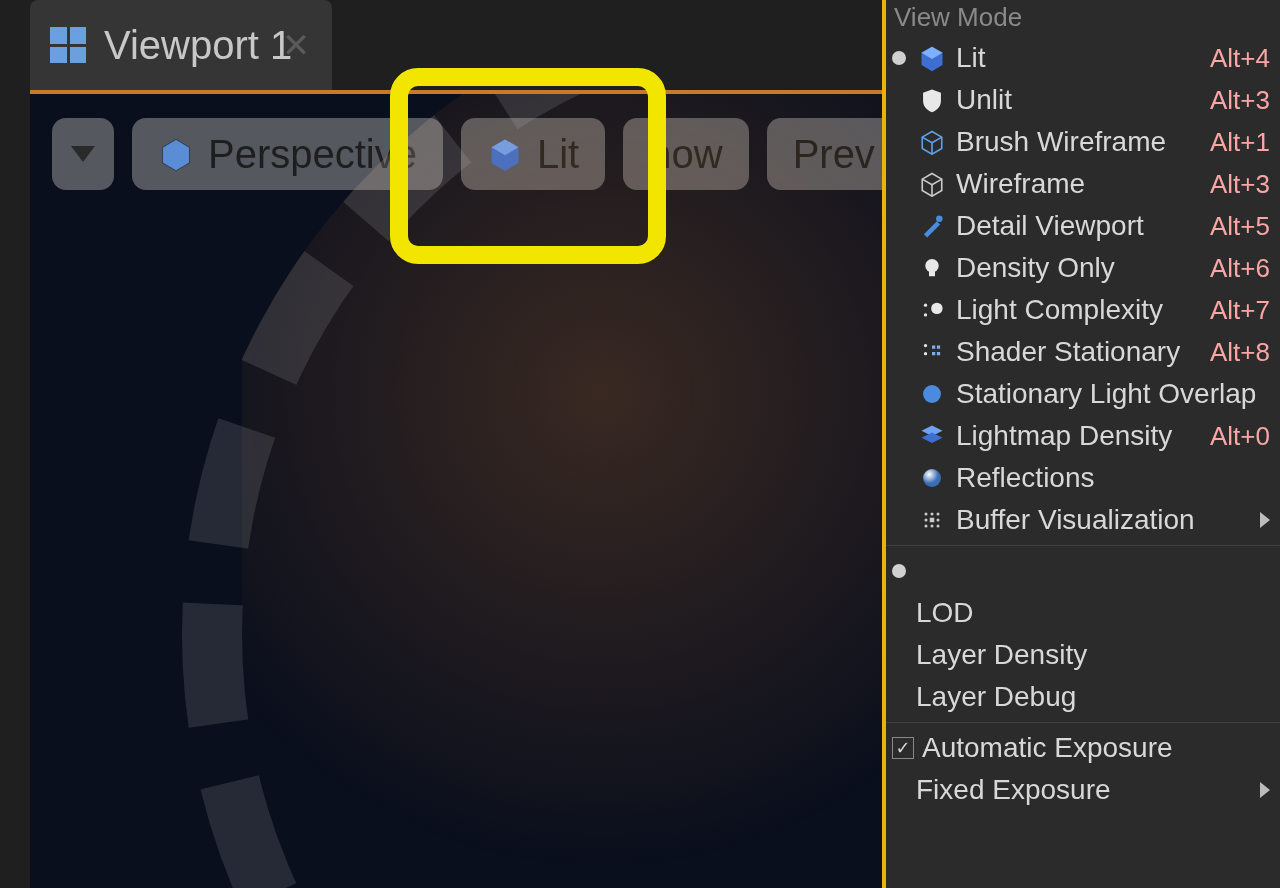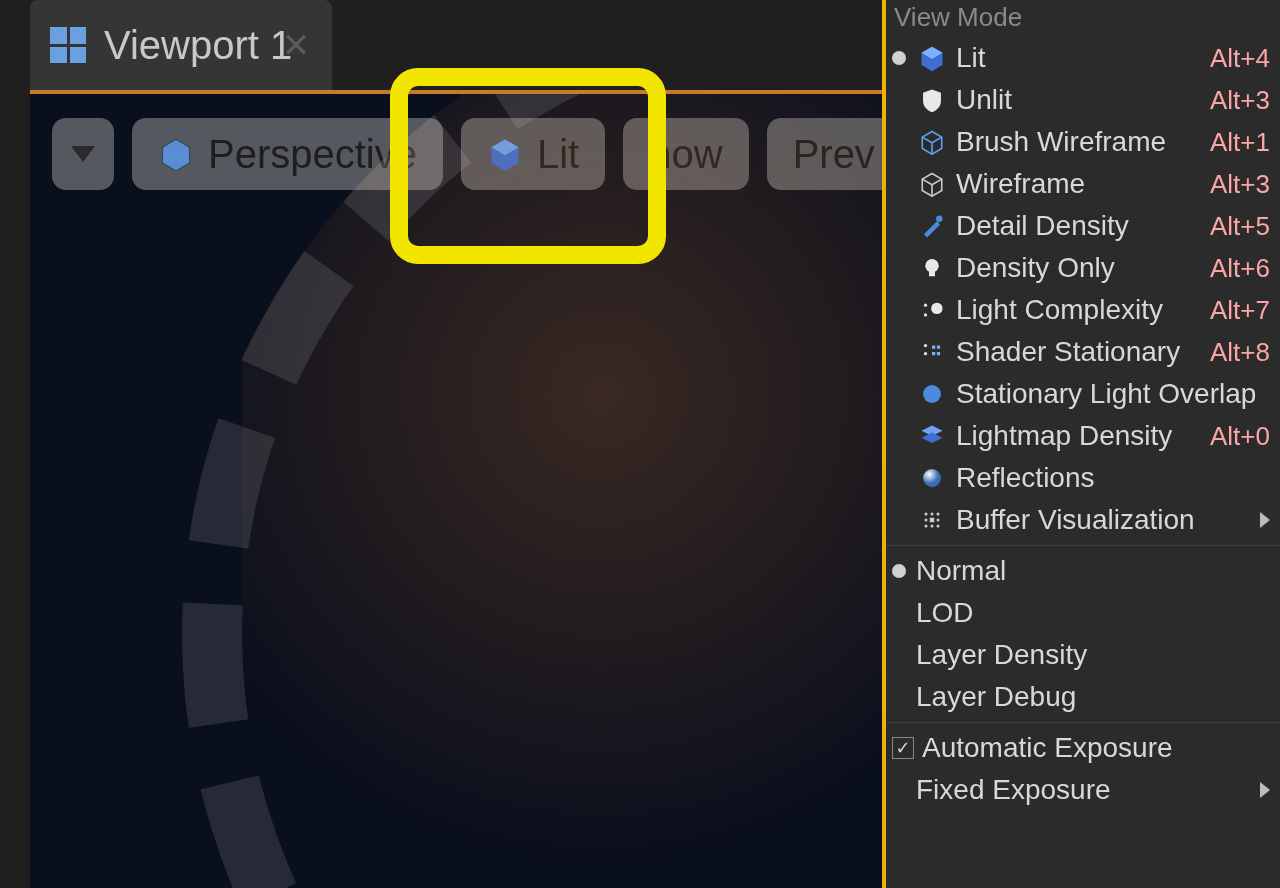--- a/index.html
+++ b/index.html
@@ -256,21 +256,21 @@
     <span class="shortcut">Alt+3</span>
   </div>
   <div class="row">
     <span class="radio spacer"></span>
     <span class="iconslot">
         <svg viewBox="0 0 32 32" width="26" height="26">
           <path d="M6 26 L22 10 L26 14 L10 30 Z" fill="#4a8be0"></path>
           <circle cx="25" cy="7" r="4" fill="#4a8be0"></circle>
         </svg>
       </span>
-    <span class="label">Detail Density</span>
+    <span class="label">Detail Viewport</span>
     <span class="shortcut">Alt+5</span>
   </div>
   <div class="row">
     <span class="radio spacer"></span>
     <span class="iconslot">
         <svg viewBox="0 0 32 32" width="24" height="24">
           <circle cx="16" cy="13" r="9" fill="#e8e8e8"></circle>
           <rect x="12" y="21" width="8" height="6" fill="#e8e8e8"></rect>
         </svg>
       </span>
@@ -355,21 +355,20 @@
         </svg>
       </span>
     <span class="label">Buffer Visualization</span>
     <span class="submenu-arrow"></span>
   </div>
 
   <div class="divider"></div>
 
   <div class="row">
     <span class="radio on"></span>
-    <span class="label">Normal</span>
   </div>
   <div class="row">
     <span class="radio spacer"></span>
     <span class="label">LOD</span>
   </div>
   <div class="row">
     <span class="radio spacer"></span>
     <span class="label">Layer Density</span>
   </div>
   <div class="row">

